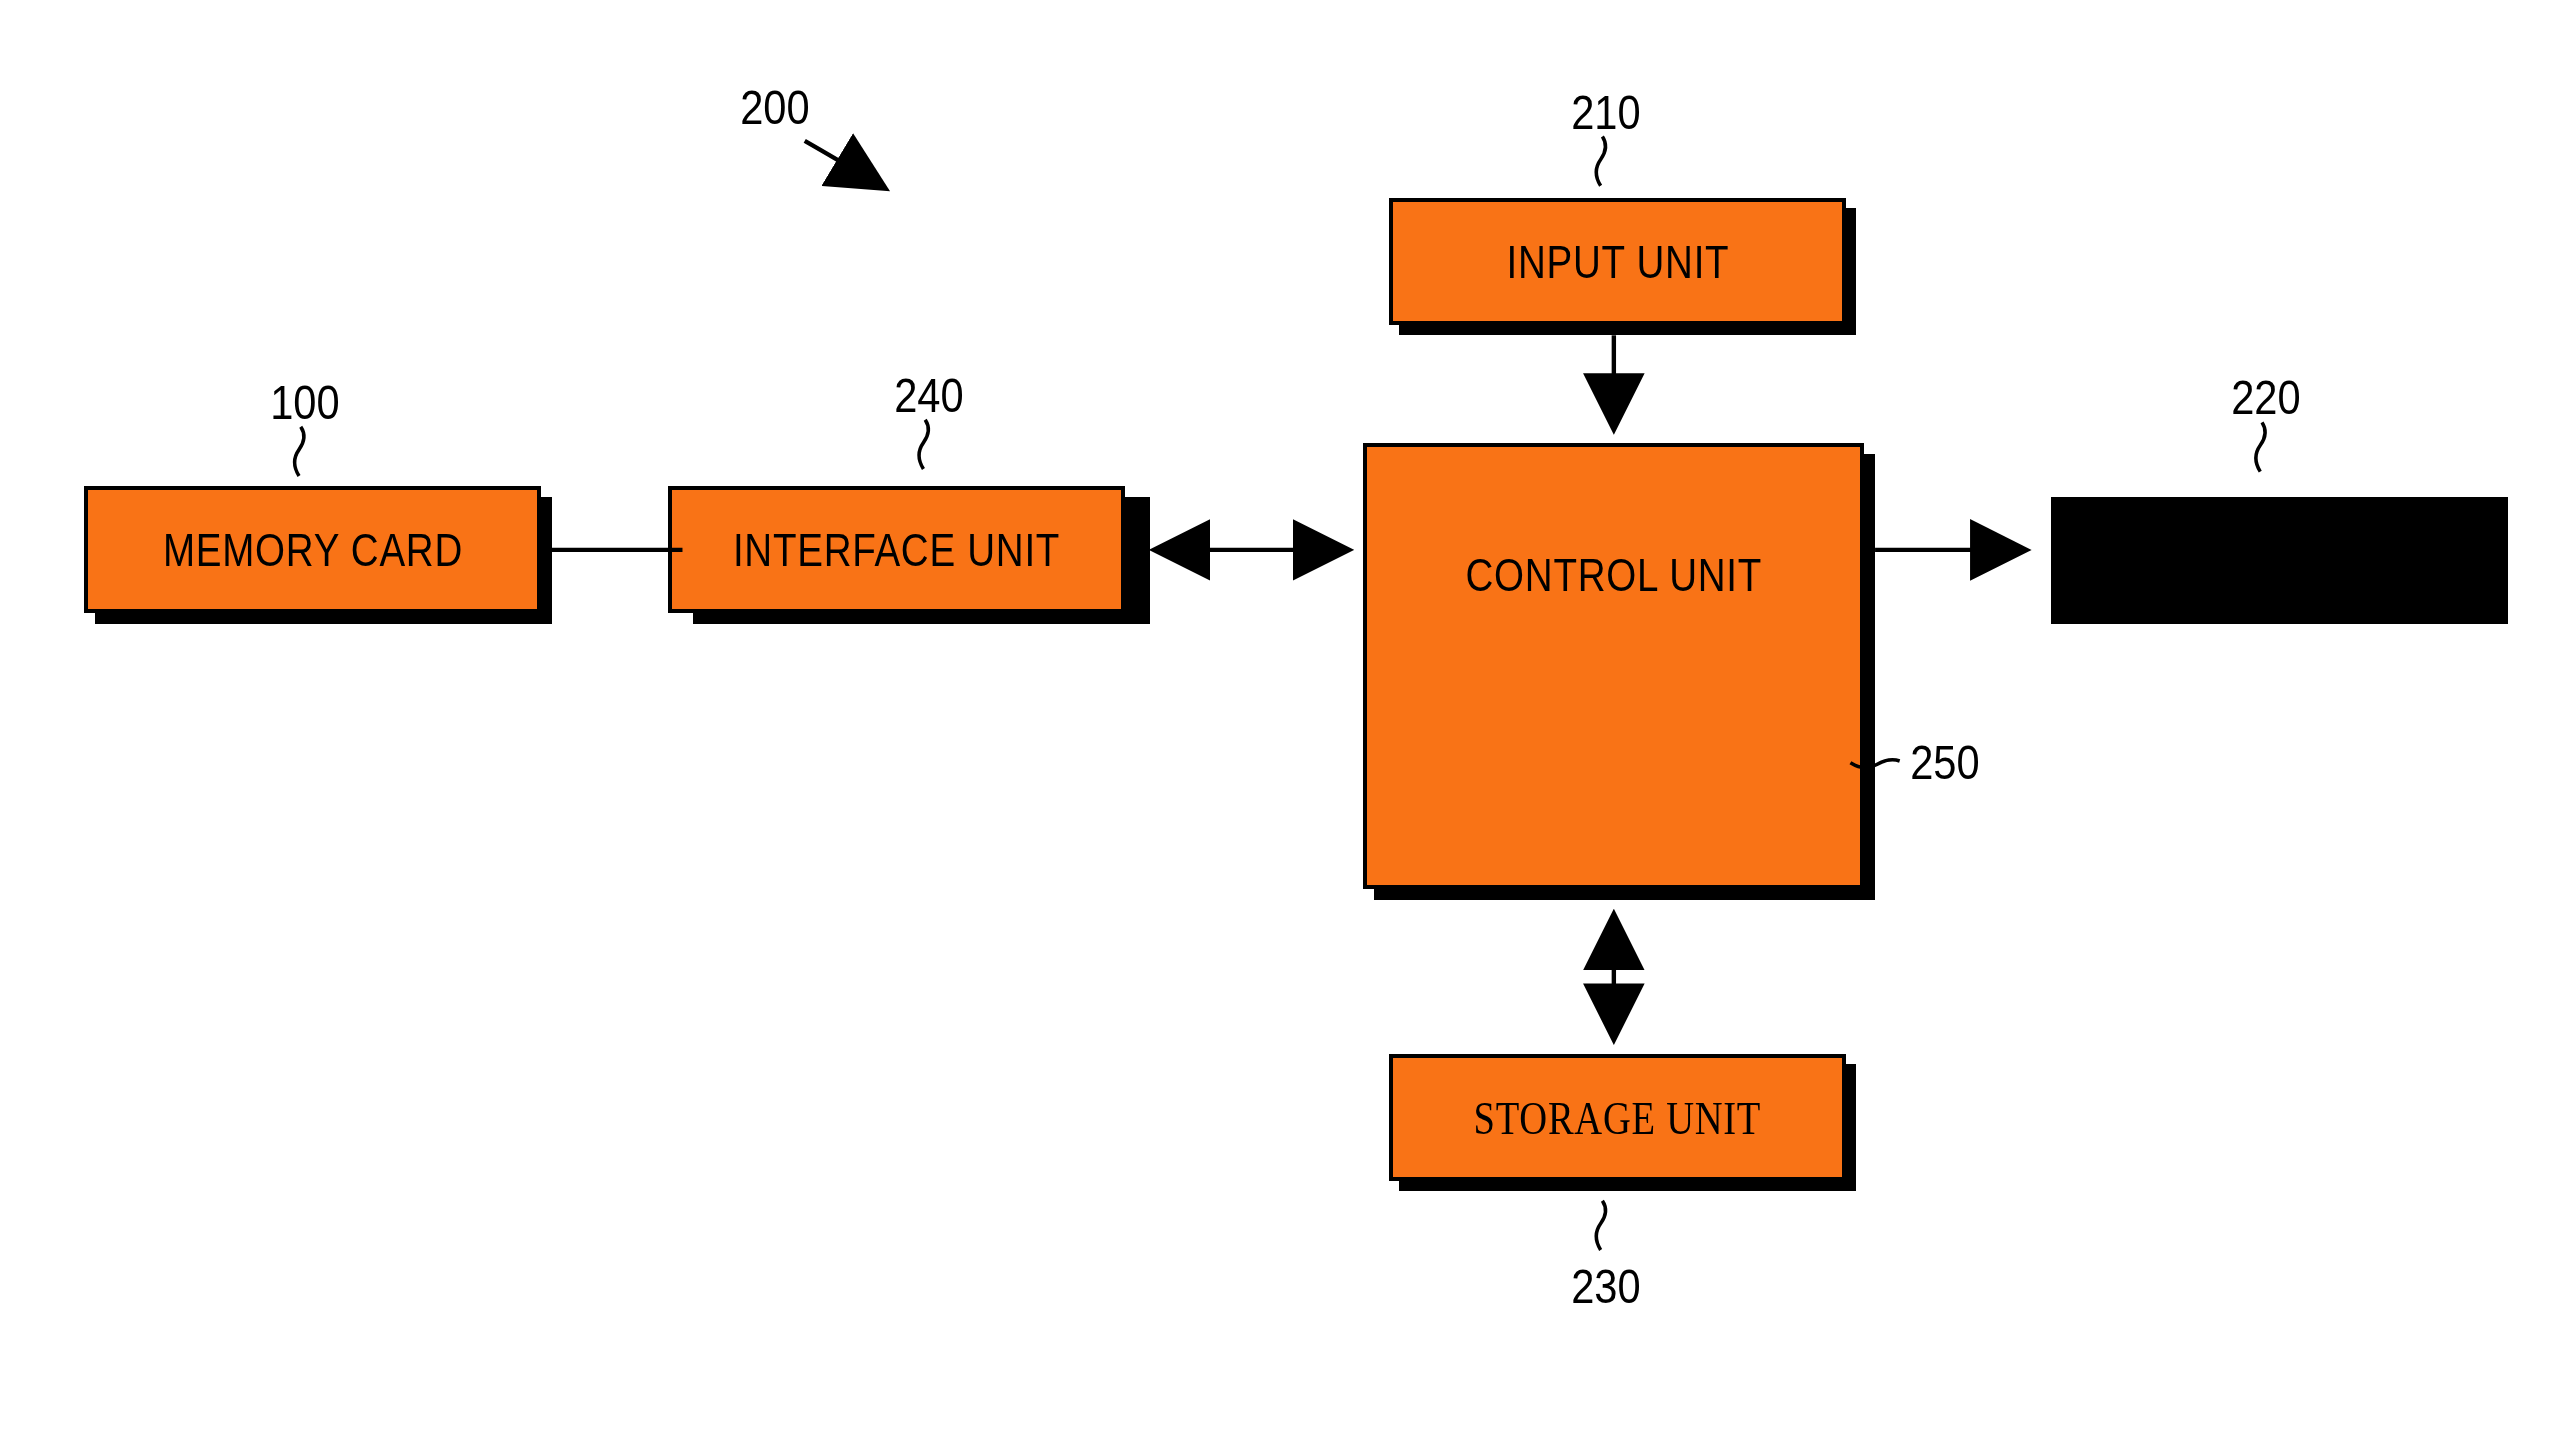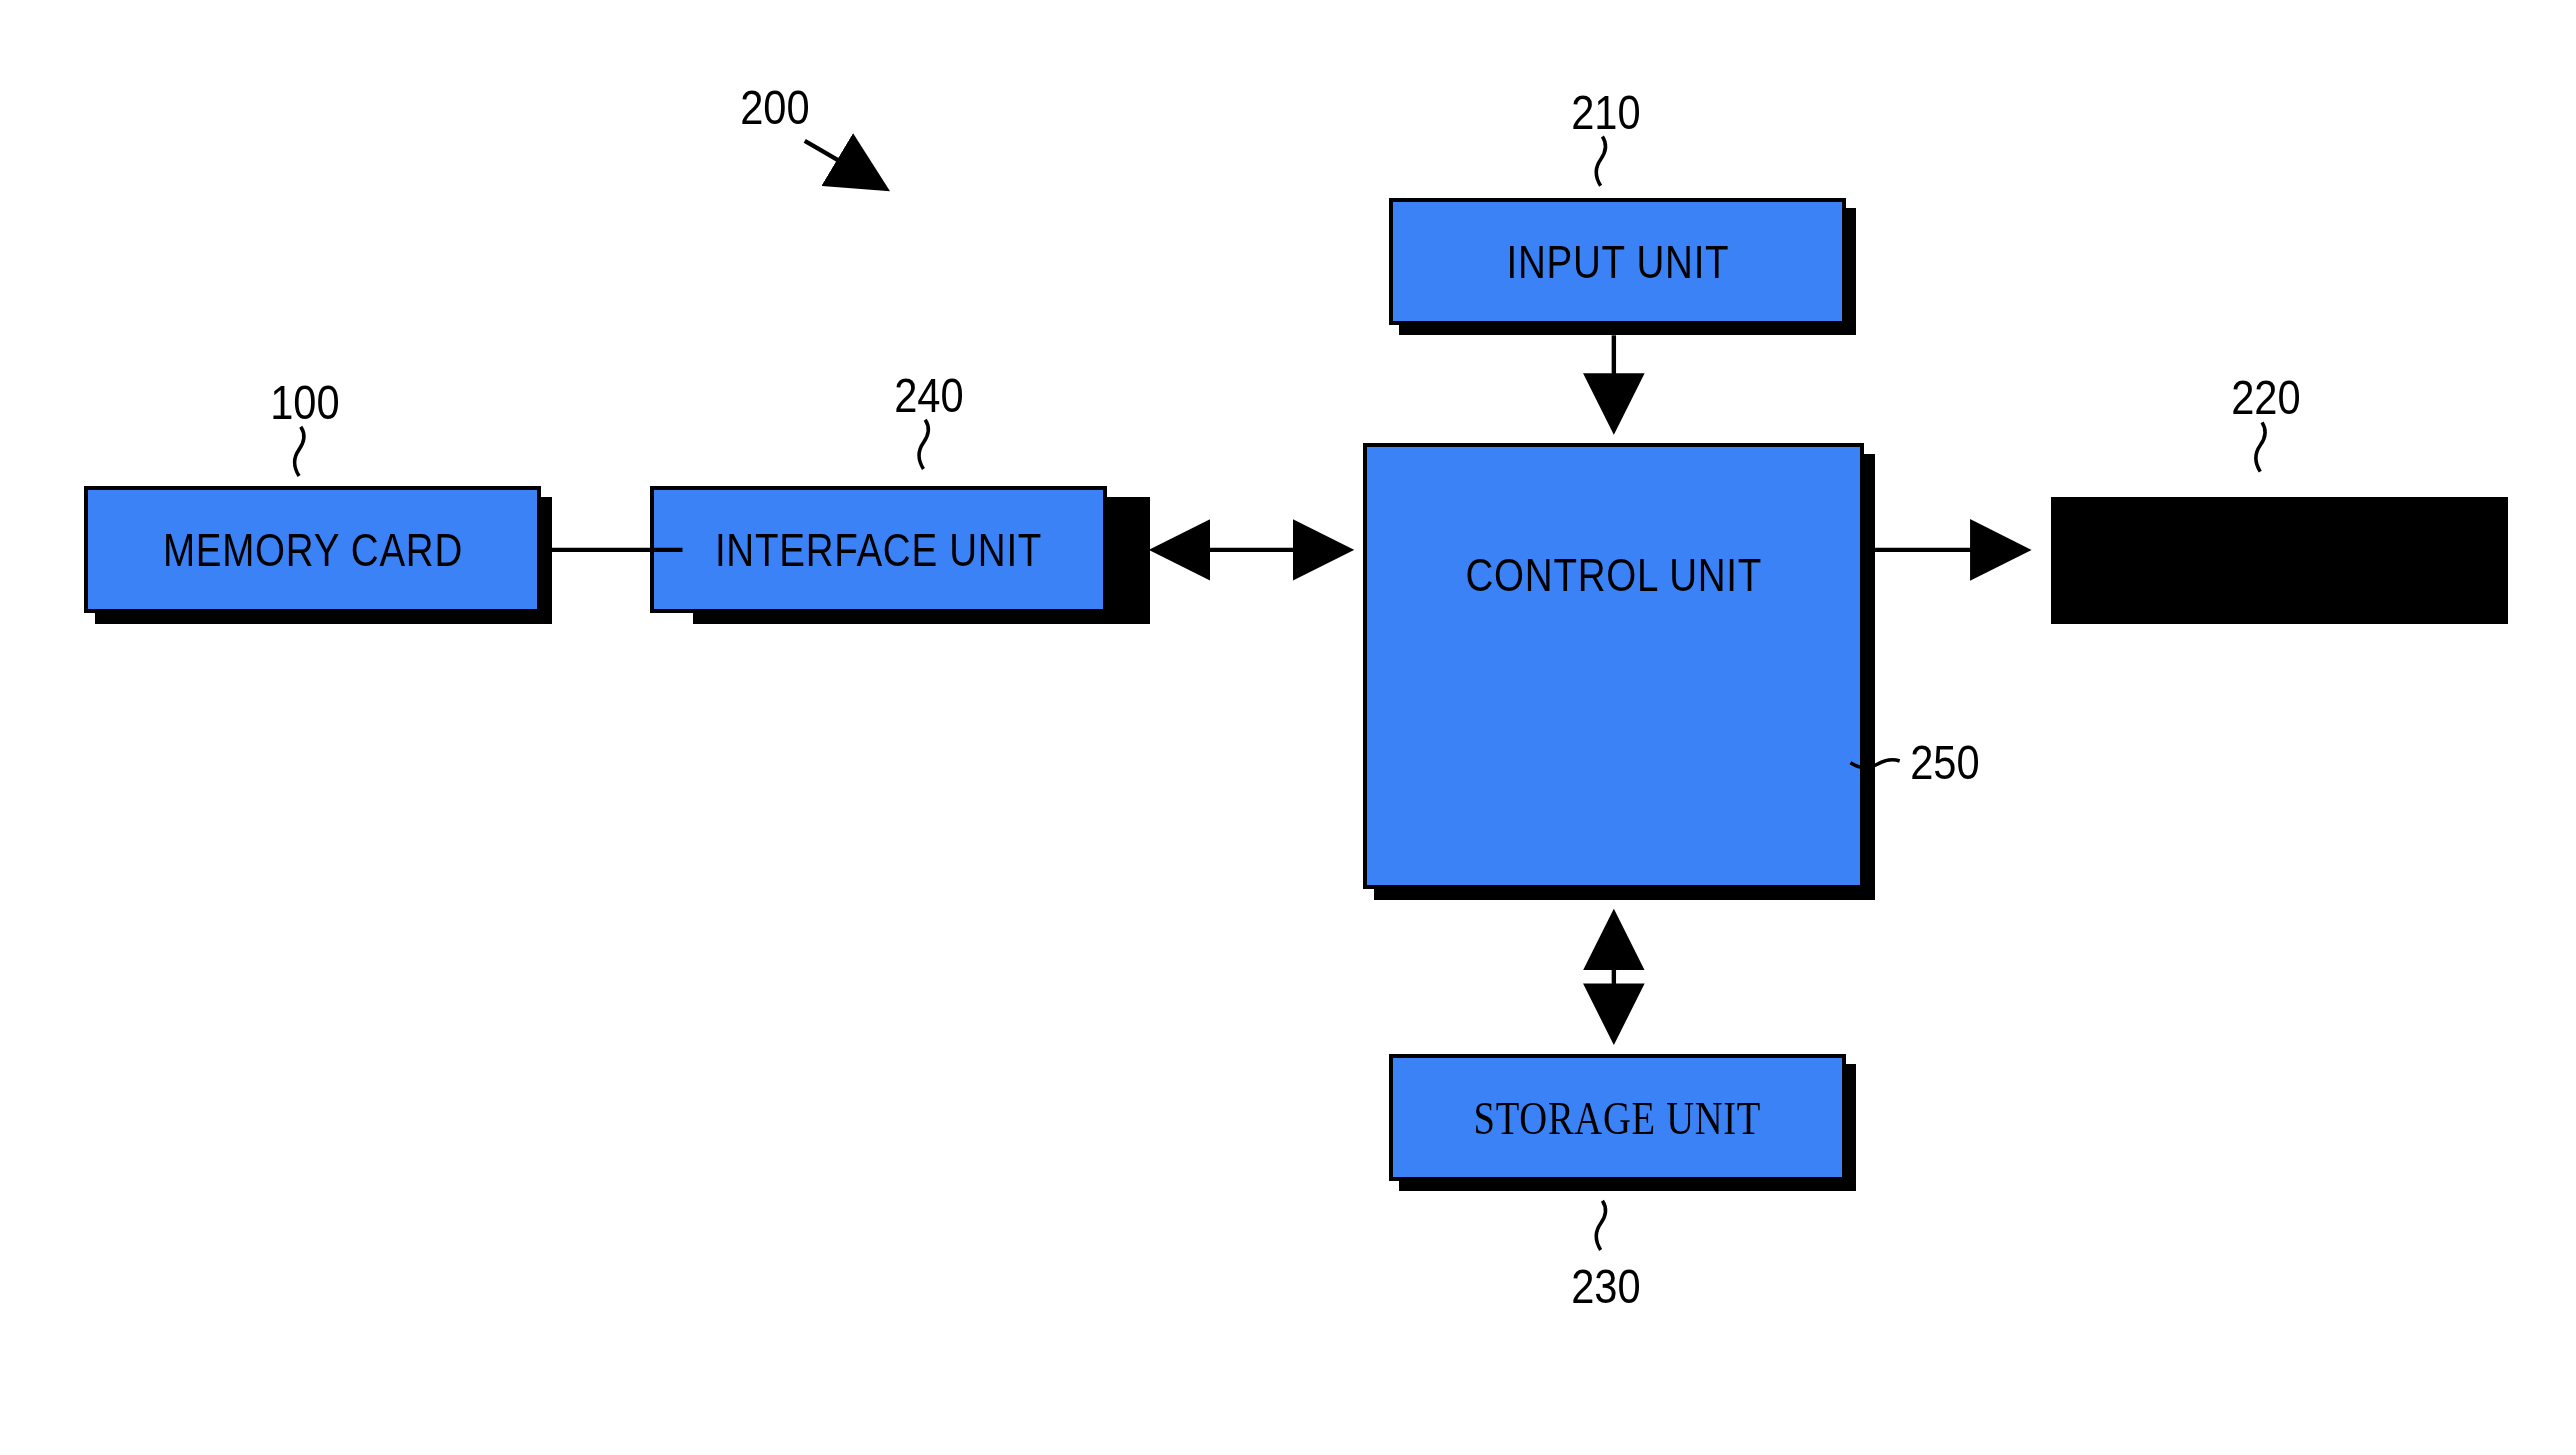--- a/index.html
+++ b/index.html
@@ -10,21 +10,21 @@
     background: #ffffff;
     font-family: "Arial Narrow", Arial, Helvetica, sans-serif;
   }
   .canvas {
     position: relative;
     width: 2576px;
     height: 1456px;
   }
   .box {
     position: absolute;
-    background: #3b82f6;
+    background: #f97316;
     border: 4.4px solid #000;
     box-sizing: border-box;
     display: flex;
     align-items: center;
     justify-content: center;
   }
   .shadow {
     position: absolute;
     background: #000;
     box-sizing: border-box;
@@ -62,21 +62,21 @@
 <body>
 
 <div class="canvas">
 
   <div class="shadow" style="left:95px; top:497px; width:457px; height:127px;"></div>
   <div class="box" style="left:84px; top:486px; width:457px; height:127px;text-decoration:underline;">
     <span class="label">MEMORY CARD</span>
   </div>
 
   <div class="shadow" style="left:693px; top:497px; width:457px; height:127px;"></div>
-  <div class="box" style="left:650px; top:486px; width:457px; height:127px;">
+  <div class="box" style="left:668px; top:486px; width:457px; height:127px;">
     <span class="label">INTERFACE UNIT</span>
   </div>
 
   <div class="shadow" style="left:1399px; top:208px; width:457px; height:127px;"></div>
   <div class="box" style="left:1389px; top:198px; width:457px; height:127px;">
     <span class="label">INPUT UNIT</span>
   </div>
 
   <div class="shadow" style="left:1374px; top:454px; width:501px; height:446px;"></div>
   <div class="box" style="left:1363px; top:443px; width:501px; height:446px; align-items:flex-start; padding-top:100px;">

